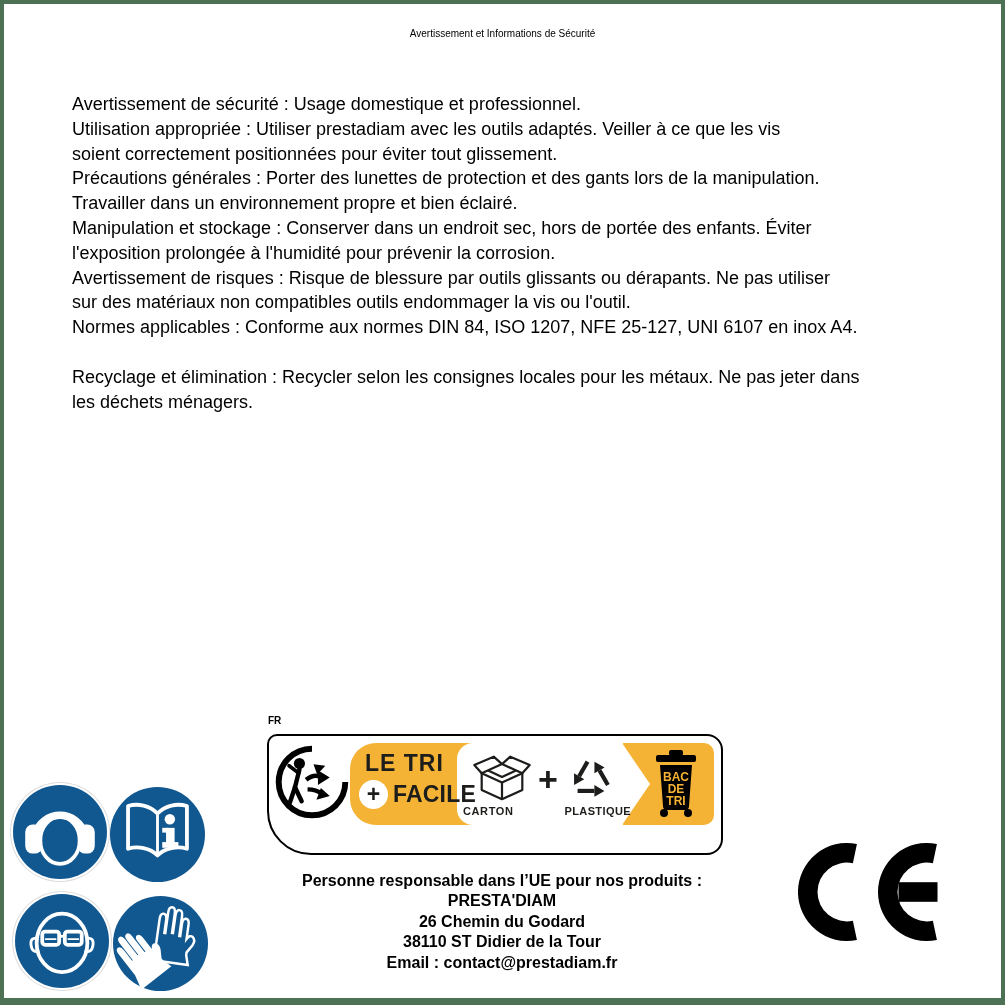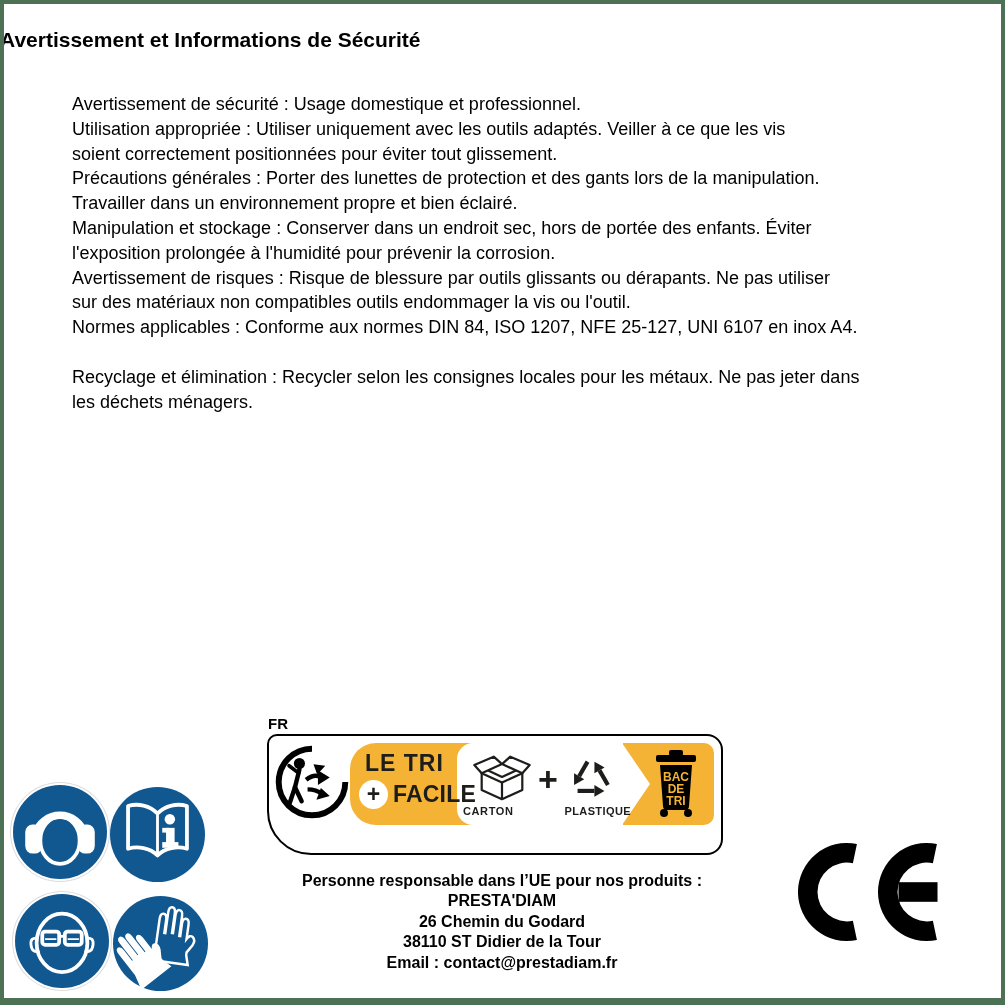--- a/index.html
+++ b/index.html
@@ -7,24 +7,24 @@
     --blue:#125890;
     --yellow:#F5B335;
     --ink:#1D1D1B;
   }
   html,body{margin:0;padding:0;background:#fff;}
   .page{
     position:relative;width:1005px;height:1005px;background:#fff;
     font-family:"Liberation Sans", sans-serif;color:#000;overflow:hidden;
   }
   .frame{position:absolute;inset:0;border:4px solid var(--green);border-bottom-width:7px;pointer-events:none;z-index:30;}
-  .title{position:absolute;top:28px;left:0;right:0;font-weight:bold;font-size:21px;}
+  .title{position:absolute;top:28px;left:0;right:0;text-align:center;font-weight:normal;font-size:10px;}
   .bodyblock{position:absolute;left:72px;top:92px;font-size:18px;}
   .bline{height:24.8px;line-height:24.8px;white-space:nowrap;}
-  .fr-label{position:absolute;left:268px;top:715px;font-weight:bold;font-size:15px;}
+  .fr-label{position:absolute;left:268px;top:715px;font-weight:bold;font-size:10px;}
 
   
   .banner{position:absolute;left:267px;top:734px;width:456px;height:121px;background:#fff;
     border:2px solid #000;border-radius:10px 16px 16px 44px;box-sizing:border-box;}
   .band{position:absolute;left:81px;top:7px;width:364px;height:82px;background:var(--yellow);border-radius:26px 10px 10px 26px;}
   .winset{position:absolute;left:188px;top:7px;width:166px;height:82px;background:#fff;border-radius:16px 0 0 16px;}
   .wchev{position:absolute;left:353px;top:7px;width:28px;height:82px;background:#fff;clip-path:polygon(0 0,100% 50%,0 100%);}
   .triman{position:absolute;left:6px;top:9px;width:74px;height:74px;}
   .letri{position:absolute;left:96px;top:14px;font-size:23px;font-weight:900;letter-spacing:1px;color:var(--ink);}
   .facrow{position:absolute;left:90px;top:44px;display:flex;align-items:center;gap:5px;}
@@ -53,21 +53,21 @@
 </head>
 <body>
 
 <div class="page">
   <div class="frame"></div>
 
   <div class="title">Avertissement et Informations de Sécurité</div>
 
   <div class="bodyblock">
     <div class="bline">Avertissement de sécurité : Usage domestique et professionnel.</div>
-    <div class="bline">Utilisation appropriée : Utiliser uniquement avec les outils adaptés. Veiller à ce que les vis</div>
+    <div class="bline">Utilisation appropriée : Utiliser prestadiam avec les outils adaptés. Veiller à ce que les vis</div>
     <div class="bline">soient correctement positionnées pour éviter tout glissement.</div>
     <div class="bline">Précautions générales : Porter des lunettes de protection et des gants lors de la manipulation.</div>
     <div class="bline">Travailler dans un environnement propre et bien éclairé.</div>
     <div class="bline">Manipulation et stockage : Conserver dans un endroit sec, hors de portée des enfants. Éviter</div>
     <div class="bline">l'exposition prolongée à l'humidité pour prévenir la corrosion.</div>
     <div class="bline">Avertissement de risques : Risque de blessure par outils glissants ou dérapants. Ne pas utiliser</div>
     <div class="bline">sur des matériaux non compatibles outils endommager la vis ou l'outil.</div>
     <div class="bline">Normes applicables : Conforme aux normes DIN 84, ISO 1207, NFE 25-127, UNI 6107 en inox A4.</div>
     <div class="bline"></div>
     <div class="bline">Recyclage et élimination : Recycler selon les consignes locales pour les métaux. Ne pas jeter dans</div>

